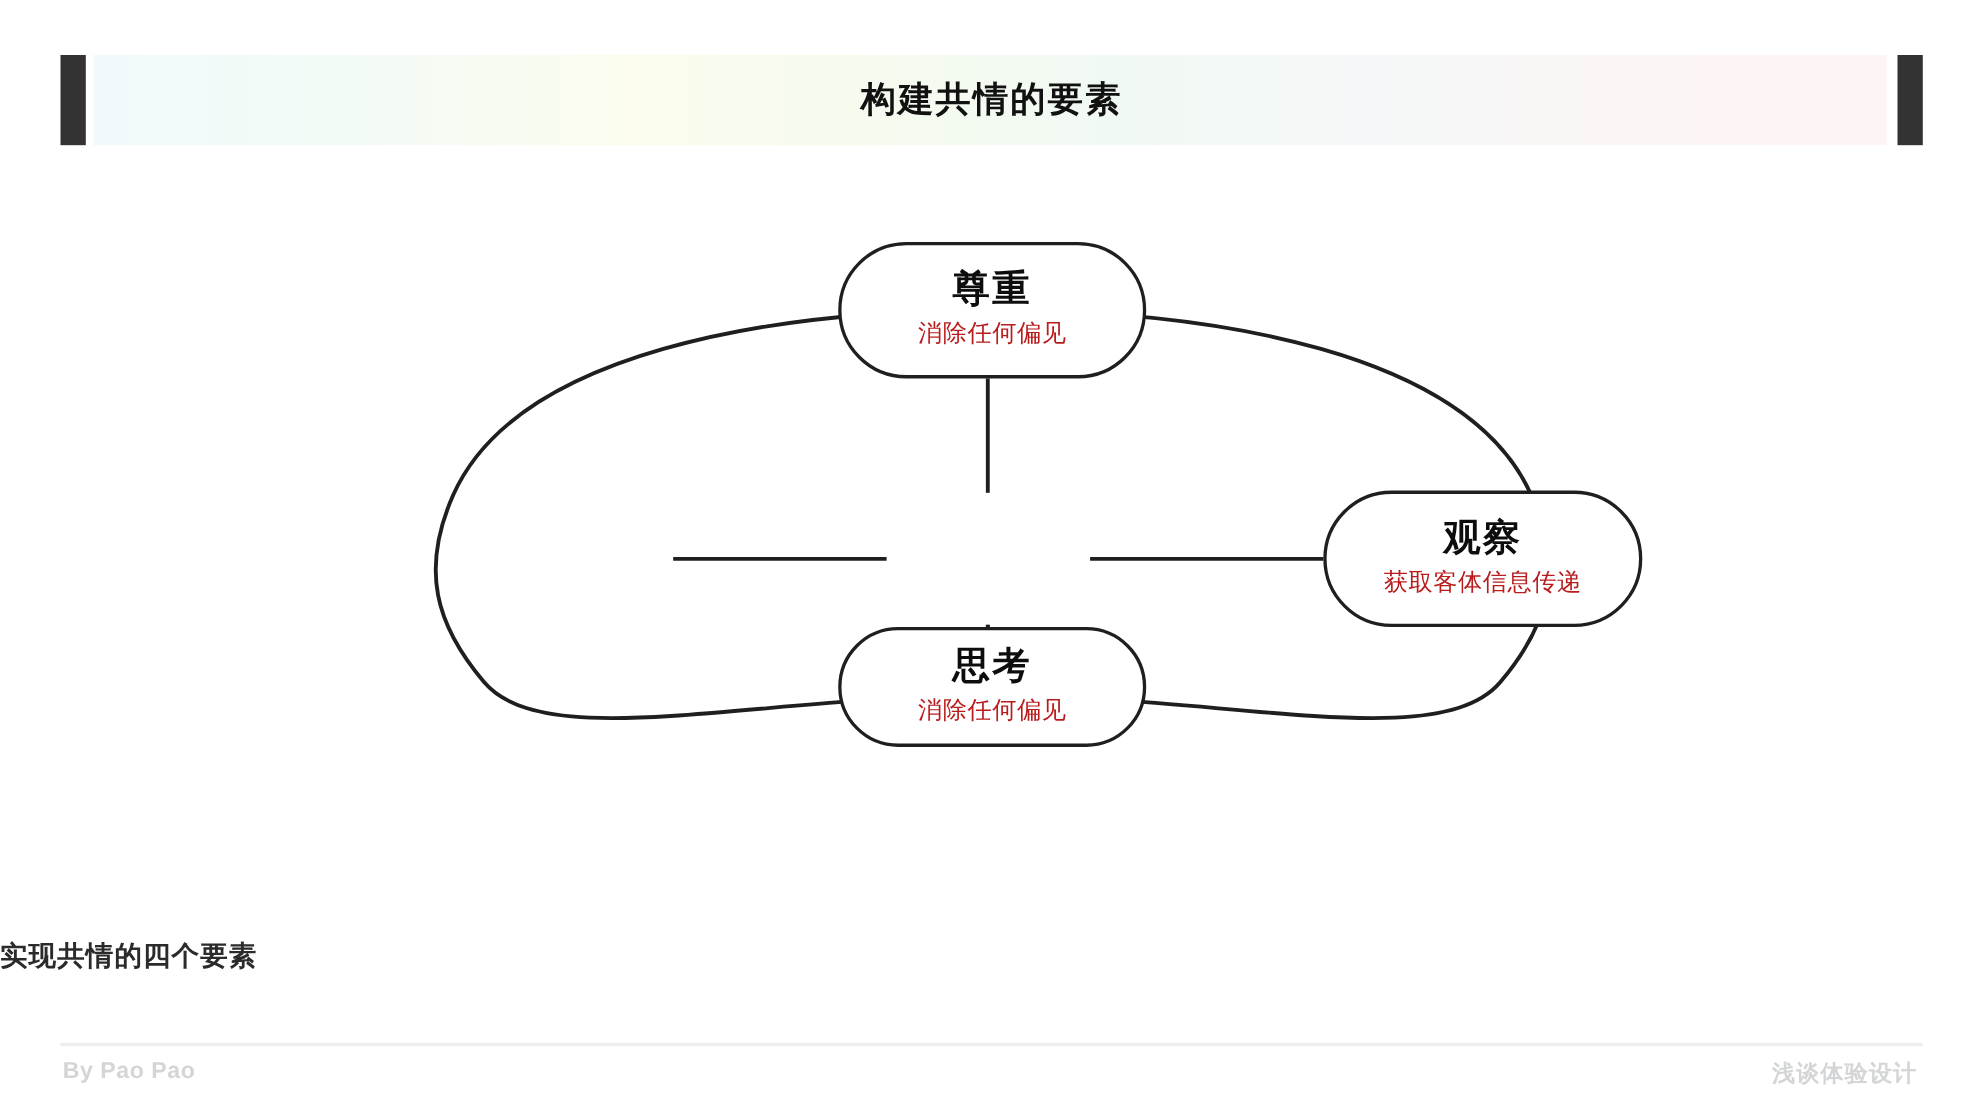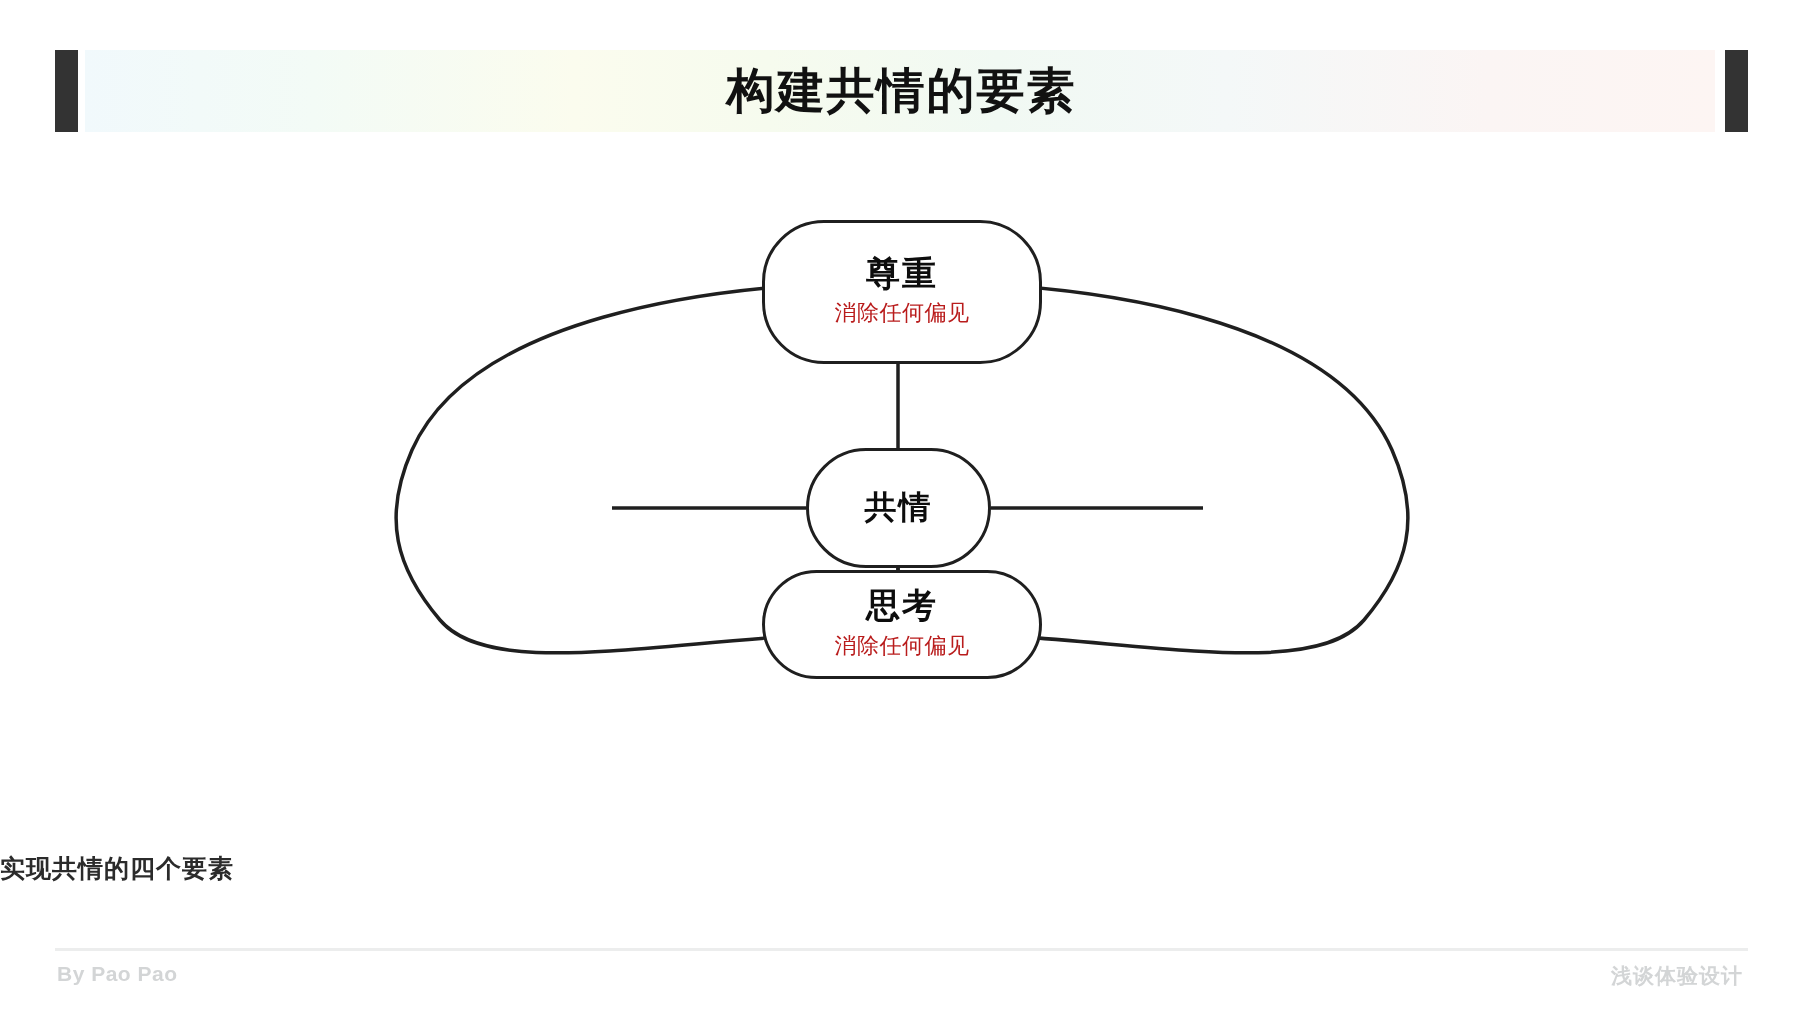--- a/index.html
+++ b/index.html
@@ -51,21 +51,21 @@
   }
   .title-text {
     position: absolute;
     left: 0;
     right: 0;
     top: 0;
     height: 82px;
     display: flex;
     align-items: center;
     justify-content: center;
-    font-size: 48px;
+    font-size: 32px;
     font-weight: bold;
     letter-spacing: 2px;
     color: #111111;
   }
 
   
   .diagram {
     position: absolute;
     left: 0;
     top: 150px;
@@ -109,21 +109,21 @@
     width: 185px;
     height: 120px;
     border-radius: 60px;
   }
   .node-center .node-title { font-size: 32px; }
 
   .node-top {
     left: 762px;
     top: 70px;
     width: 280px;
-    height: 144px;
+    height: 124px;
     border-radius: 62px;
   }
   .node-bottom {
     left: 762px;
     top: 420px;
     width: 280px;
     height: 109px;
     border-radius: 62px;
   }
   .node-left {
@@ -206,29 +206,30 @@
              C 1422 368, 1408 418, 1364 470
              C 1308 536, 1114 482, 902 482" fill="none" stroke="#1f1f1f" stroke-width="3.5" stroke-linecap="round"></path>
 
     <line x1="898" y1="194" x2="898" y2="298" stroke="#1f1f1f" stroke-width="3.5"></line>
     <line x1="898" y1="418" x2="898" y2="420" stroke="#1f1f1f" stroke-width="3.5"></line>
     <line x1="898" y1="418" x2="898" y2="478" stroke="#1f1f1f" stroke-width="3.5"></line>
     <line x1="612" y1="358" x2="806" y2="358" stroke="#1f1f1f" stroke-width="3.5"></line>
     <line x1="991" y1="358" x2="1203" y2="358" stroke="#1f1f1f" stroke-width="3.5"></line>
   </svg>
 
-  <div class="node node-center">
-    <div class="node-title">共情</div>
-  </div>
 
   <div class="node node-top">
     <div class="node-title">尊重</div>
     <div class="node-sub">消除任何偏见</div>
   </div>
 
+  <div class="node node-right">
+    <div class="node-title">观察</div>
+    <div class="node-sub">获取客体信息传递</div>
+  </div>
 
   <div class="node node-bottom">
     <div class="node-title">思考</div>
     <div class="node-sub">消除任何偏见</div>
   </div>
 
 </div>
 
 <div class="caption">实现共情的四个要素</div>
 

